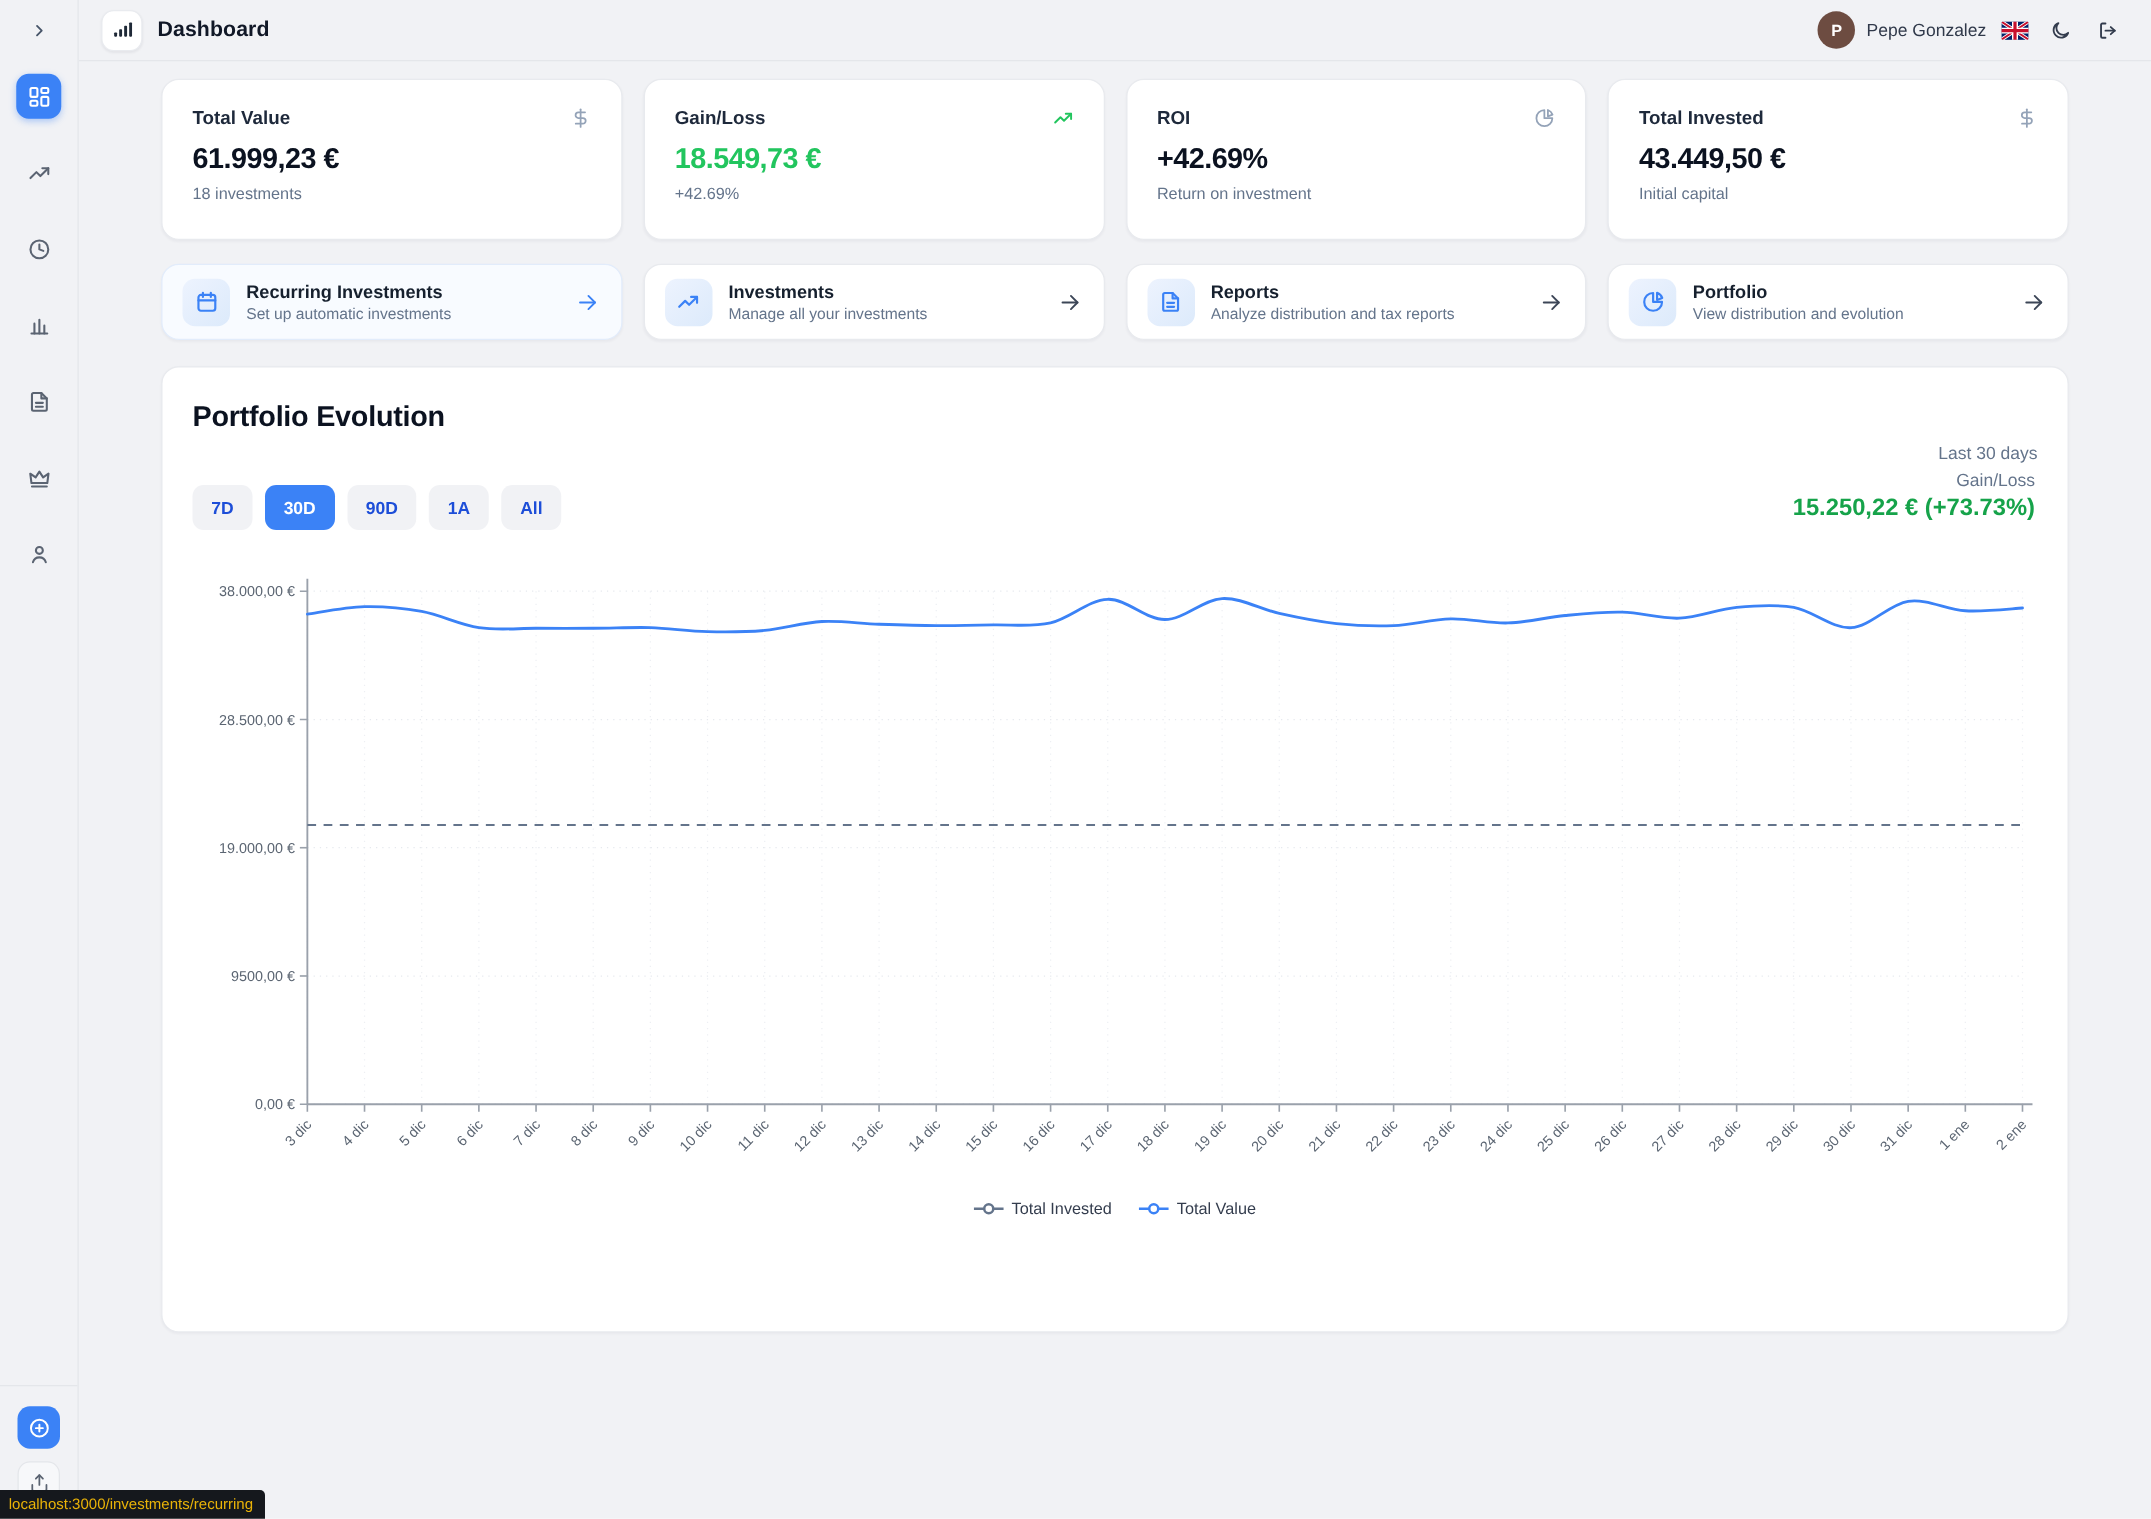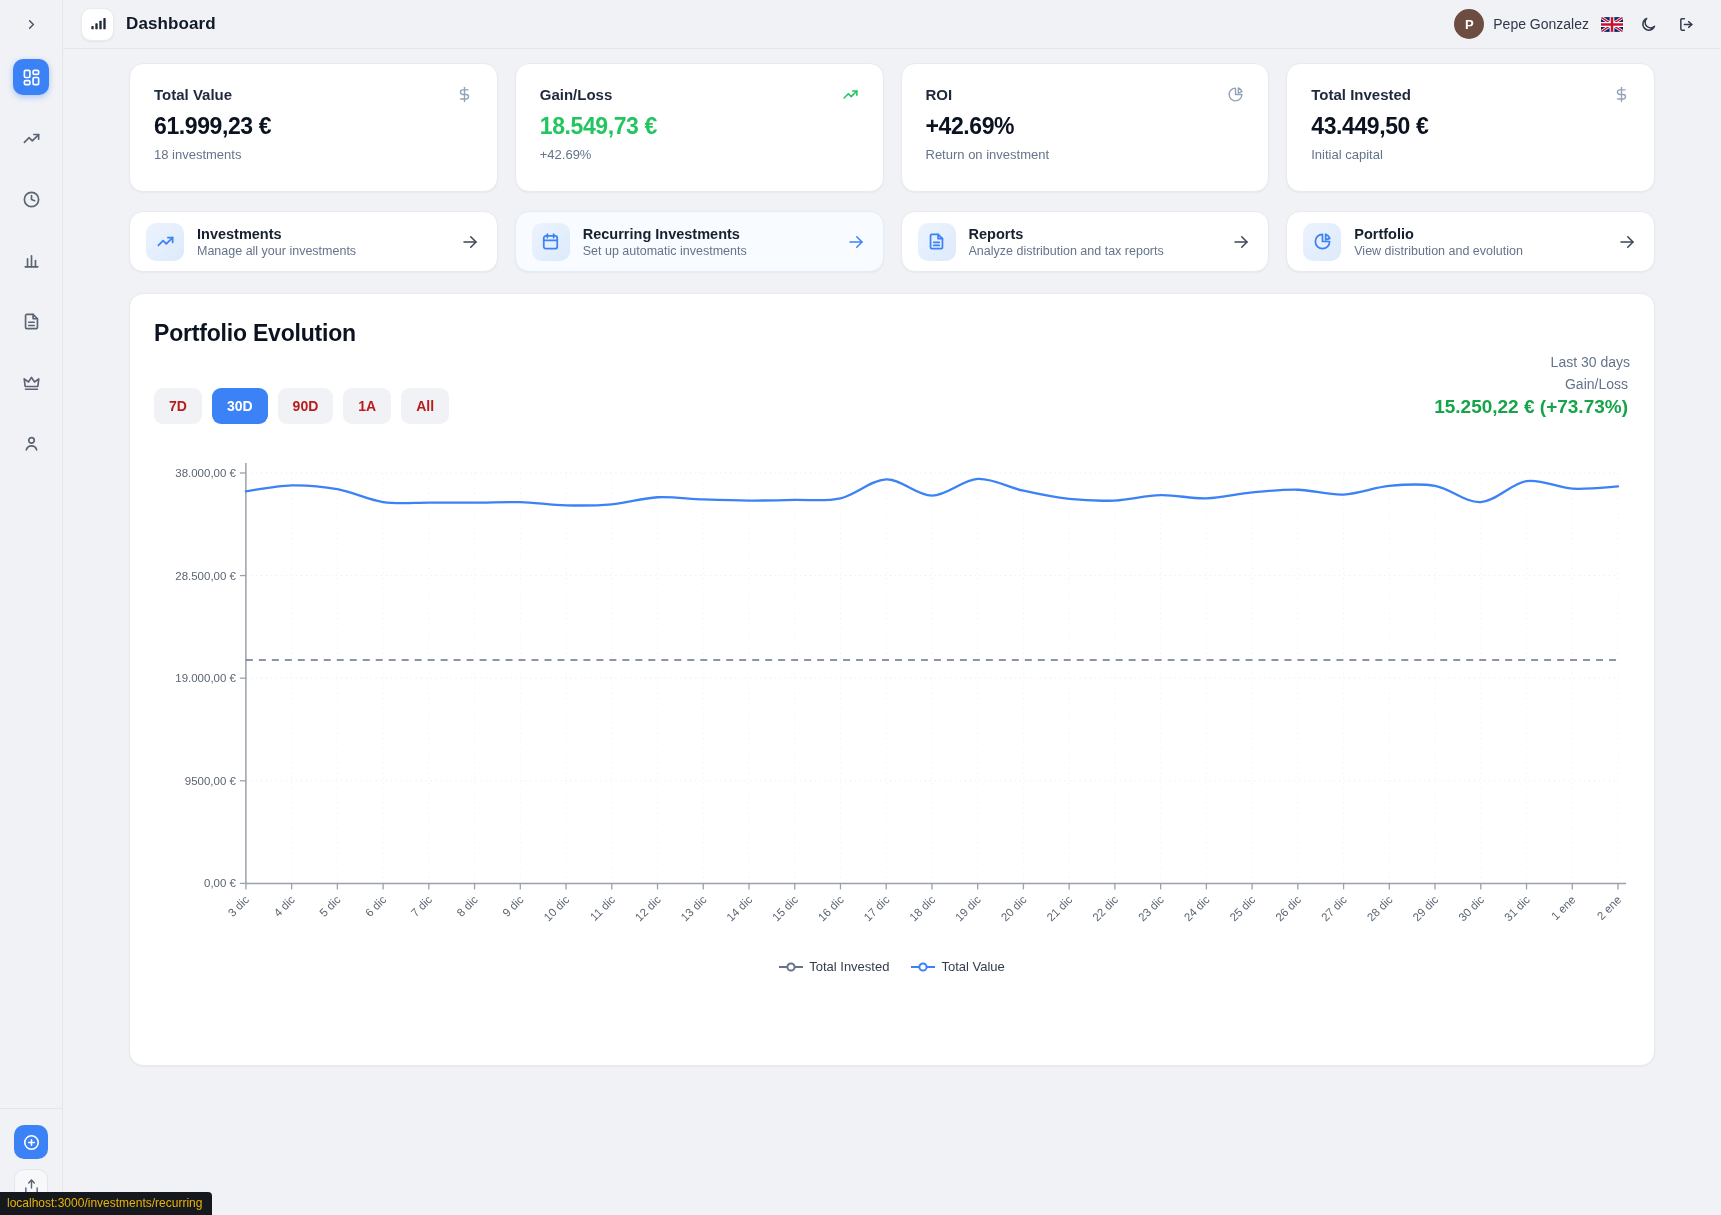--- a/index.html
+++ b/index.html
@@ -59,21 +59,21 @@
   .quick-text { flex: 1; min-width: 0; }
   .quick-title { font-size: 14.5px; font-weight: 700; color: #16202e; }
   .quick-sub { font-size: 12.5px; color: #64748b; margin-top: 2px; white-space: nowrap; overflow: hidden; }
   .quick-arrow { color: #3c4657; flex: none; }
   .quick-card.hovered .quick-arrow { color: #3b82f6; }
   
   .portfolio-card { background: #fff; border: 1px solid #e8eaee; border-radius: 14px; margin-top: 21px; padding: 26px 24px 26px; height: 773px; box-shadow: 0 1px 2px rgba(16,24,40,.04); position: relative; }
   .pc-title { font-size: 23px; font-weight: 700; color: #0b1220; letter-spacing: -0.2px; }
   .pc-sub { font-size: 14px; color: #64748b; margin-top: 7px; text-align: right; }
   .pc-controls { display: flex; gap: 10px; margin-top: 18px; }
-  .range-btn { height: 36px; padding: 0 15px; border-radius: 9px; background: #f1f2f5; border: none; font-size: 14px; font-weight: 600; color: #b91c1c; cursor: pointer; font-family: "Liberation Sans", sans-serif; }
+  .range-btn { height: 36px; padding: 0 15px; border-radius: 9px; background: #f1f2f5; border: none; font-size: 14px; font-weight: 600; color: #1d4ed8; cursor: pointer; font-family: "Liberation Sans", sans-serif; }
   .range-btn.active { background: #3b82f6; color: #fff; }
   .pc-gain { position: absolute; right: 26px; top: 82px; text-align: right; }
   .pc-gain-label { font-size: 14px; color: #64748b; }
   .pc-gain-value { font-size: 19px; font-weight: 700; color: #16a34a; margin-top: 4px; }
   .chart-wrap { margin-top: 22px; }
   #chart-svg { width: 100%; display: block; }
   #chart-svg .tick { font-family: "Liberation Sans", sans-serif; font-size: 11.5px; fill: #5b6572; }
   .legend { display: flex; justify-content: center; gap: 22px; margin-top: 14px; }
   .legend-item { display: inline-flex; align-items: center; gap: 6px; font-size: 13px; color: #333c4d; cursor: pointer; }
   
@@ -275,50 +275,50 @@
                 <path d="M17 5.5H9.5a3.2 3.2 0 0 0 0 6.4h5a3.2 3.2 0 0 1 0 6.4H6.5"></path>
               </svg>
           </span>
         </div>
         <div class="stat-value">43.449,50 €</div>
         <div class="stat-sub">Initial capital</div>
       </div>
     </section>
 
     <section class="quick-grid">
-      <div class="quick-card">
-        <span class="quick-icon">
-          <svg width="19" height="19" viewBox="0 0 24 24" fill="none" stroke="currentColor" stroke-width="2.2" stroke-linecap="round" stroke-linejoin="round">
-              <polyline points="3 17 9 11 13 15 21 7"></polyline>
-              <polyline points="15 7 21 7 21 13"></polyline>
-            </svg>
-        </span>
-        <span class="quick-text">
-          <div class="quick-title">Investments</div>
-          <div class="quick-sub">Manage all your investments</div>
-        </span>
-        <span class="quick-arrow">
-          <svg width="18" height="18" viewBox="0 0 24 24" fill="none" stroke="currentColor" stroke-width="2" stroke-linecap="round" stroke-linejoin="round">
-              <line x1="4" y1="12" x2="20" y2="12"></line>
-              <polyline points="13 5 20 12 13 19"></polyline>
-            </svg>
-        </span>
-      </div>
       <div class="quick-card hovered">
         <span class="quick-icon">
           <svg width="19" height="19" viewBox="0 0 24 24" fill="none" stroke="currentColor" stroke-width="2.2" stroke-linecap="round" stroke-linejoin="round">
               <rect x="3.5" y="5" width="17" height="16" rx="2.5"></rect>
               <line x1="8" y1="2.8" x2="8" y2="7"></line>
               <line x1="16" y1="2.8" x2="16" y2="7"></line>
               <line x1="3.5" y1="10.5" x2="20.5" y2="10.5"></line>
             </svg>
         </span>
         <span class="quick-text">
           <div class="quick-title">Recurring Investments</div>
           <div class="quick-sub">Set up automatic investments</div>
+        </span>
+        <span class="quick-arrow">
+          <svg width="18" height="18" viewBox="0 0 24 24" fill="none" stroke="currentColor" stroke-width="2" stroke-linecap="round" stroke-linejoin="round">
+              <line x1="4" y1="12" x2="20" y2="12"></line>
+              <polyline points="13 5 20 12 13 19"></polyline>
+            </svg>
+        </span>
+      </div>
+      <div class="quick-card">
+        <span class="quick-icon">
+          <svg width="19" height="19" viewBox="0 0 24 24" fill="none" stroke="currentColor" stroke-width="2.2" stroke-linecap="round" stroke-linejoin="round">
+              <polyline points="3 17 9 11 13 15 21 7"></polyline>
+              <polyline points="15 7 21 7 21 13"></polyline>
+            </svg>
+        </span>
+        <span class="quick-text">
+          <div class="quick-title">Investments</div>
+          <div class="quick-sub">Manage all your investments</div>
         </span>
         <span class="quick-arrow">
           <svg width="18" height="18" viewBox="0 0 24 24" fill="none" stroke="currentColor" stroke-width="2" stroke-linecap="round" stroke-linejoin="round">
               <line x1="4" y1="12" x2="20" y2="12"></line>
               <polyline points="13 5 20 12 13 19"></polyline>
             </svg>
         </span>
       </div>
       <div class="quick-card">
         <span class="quick-icon">

